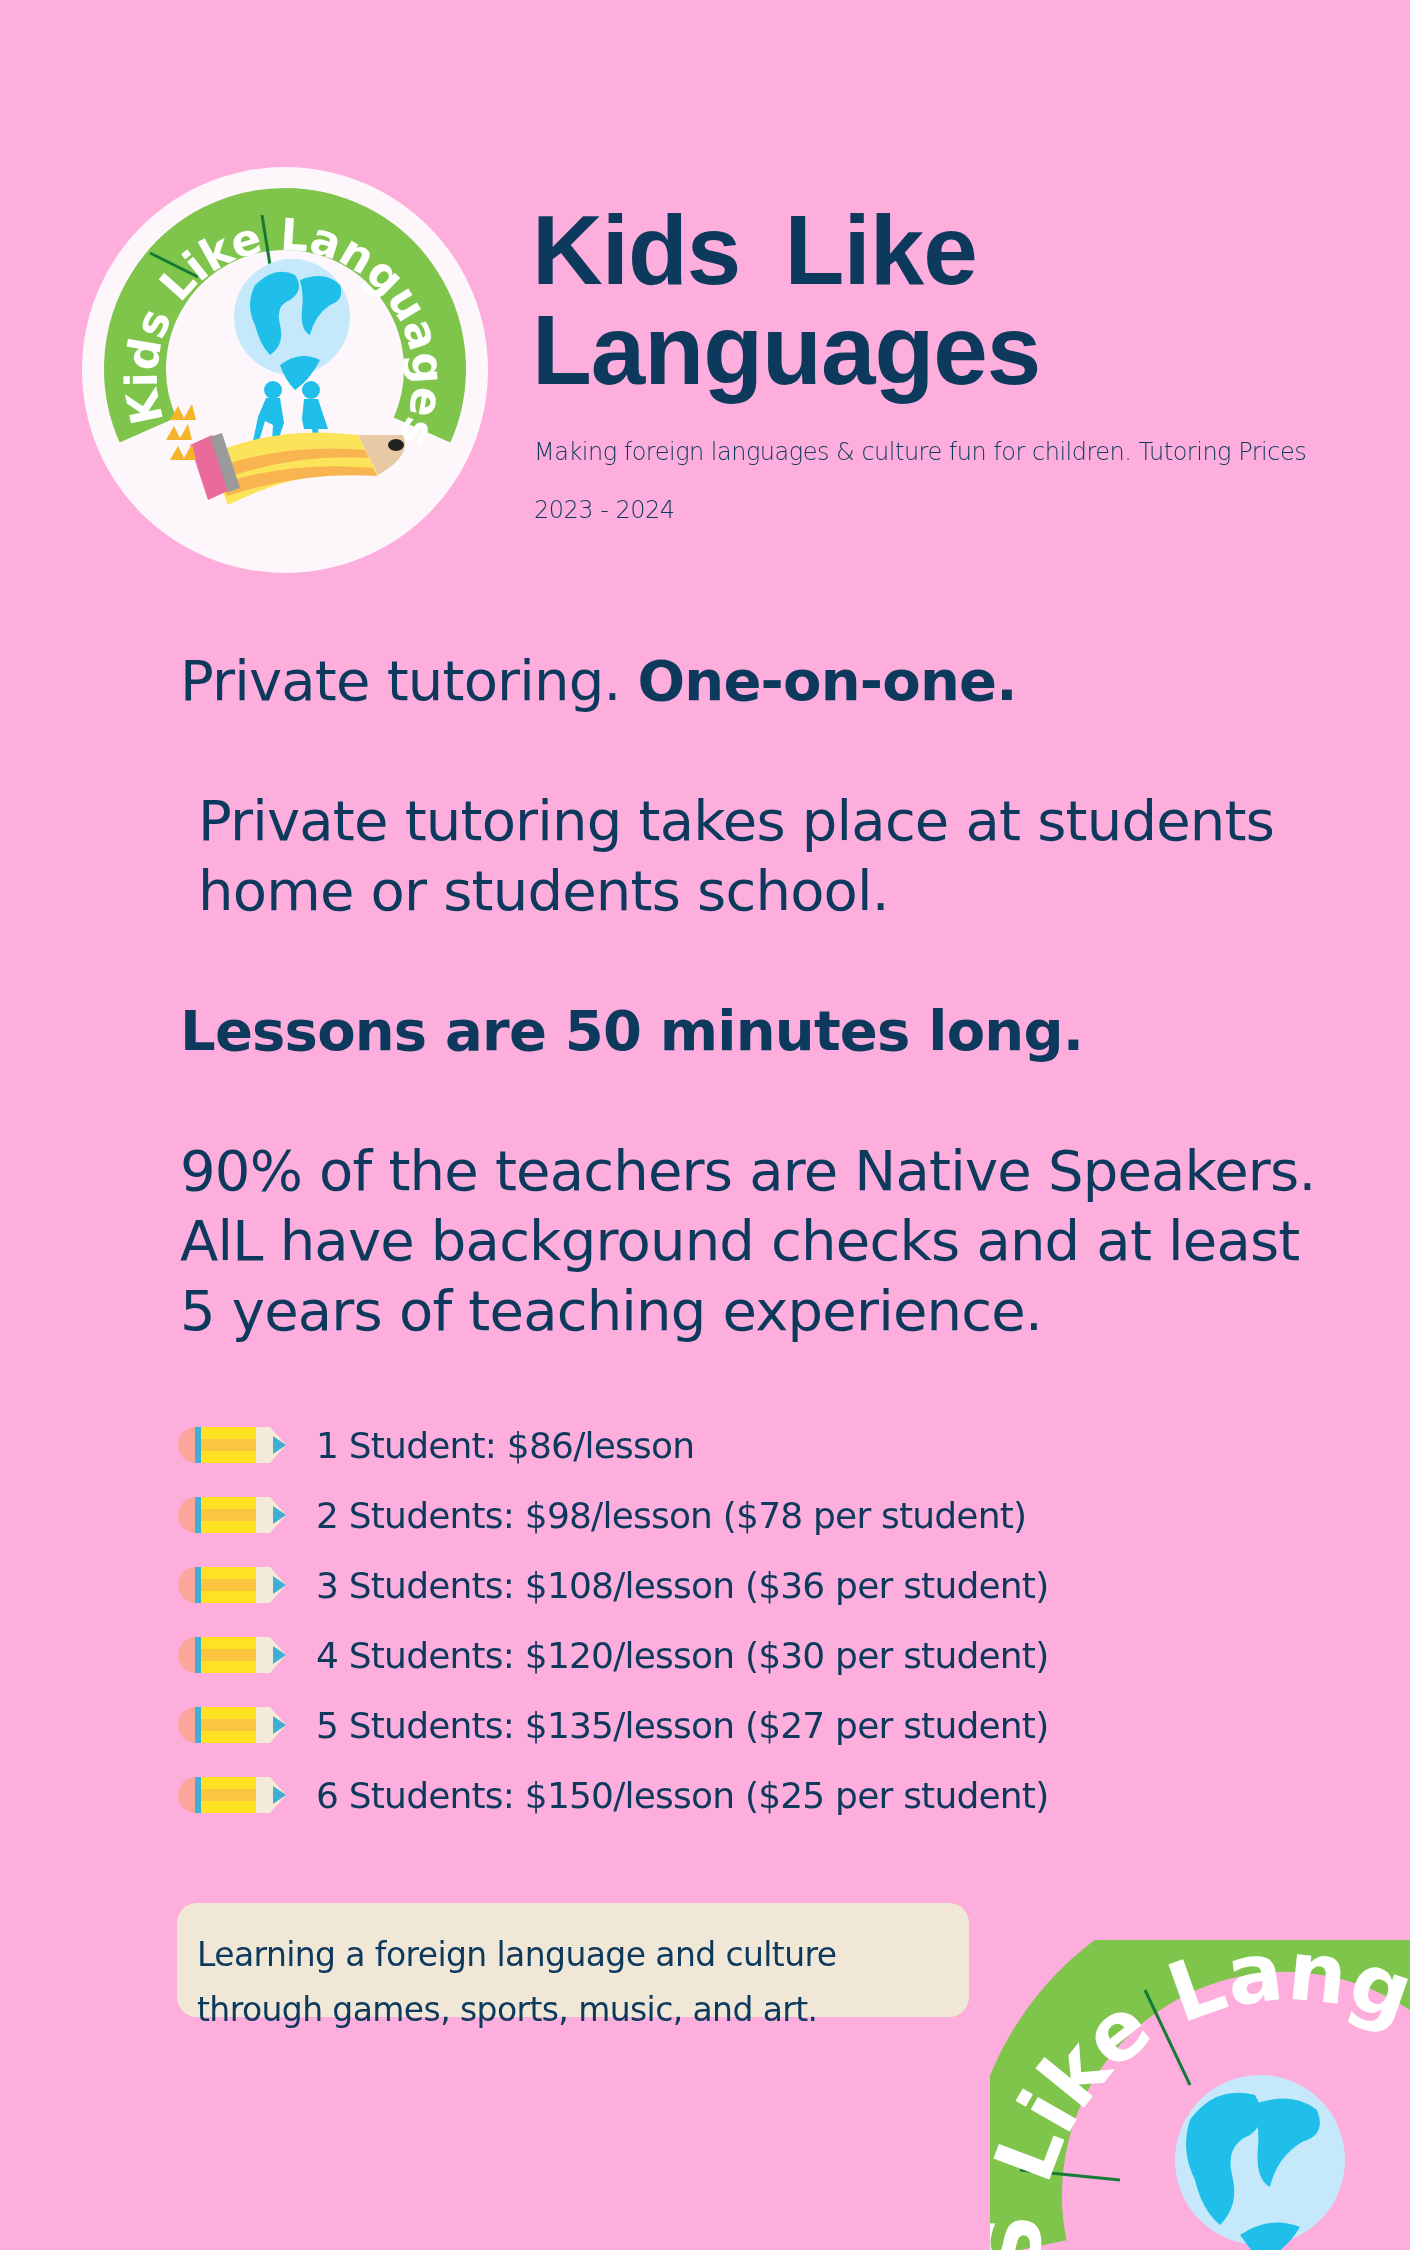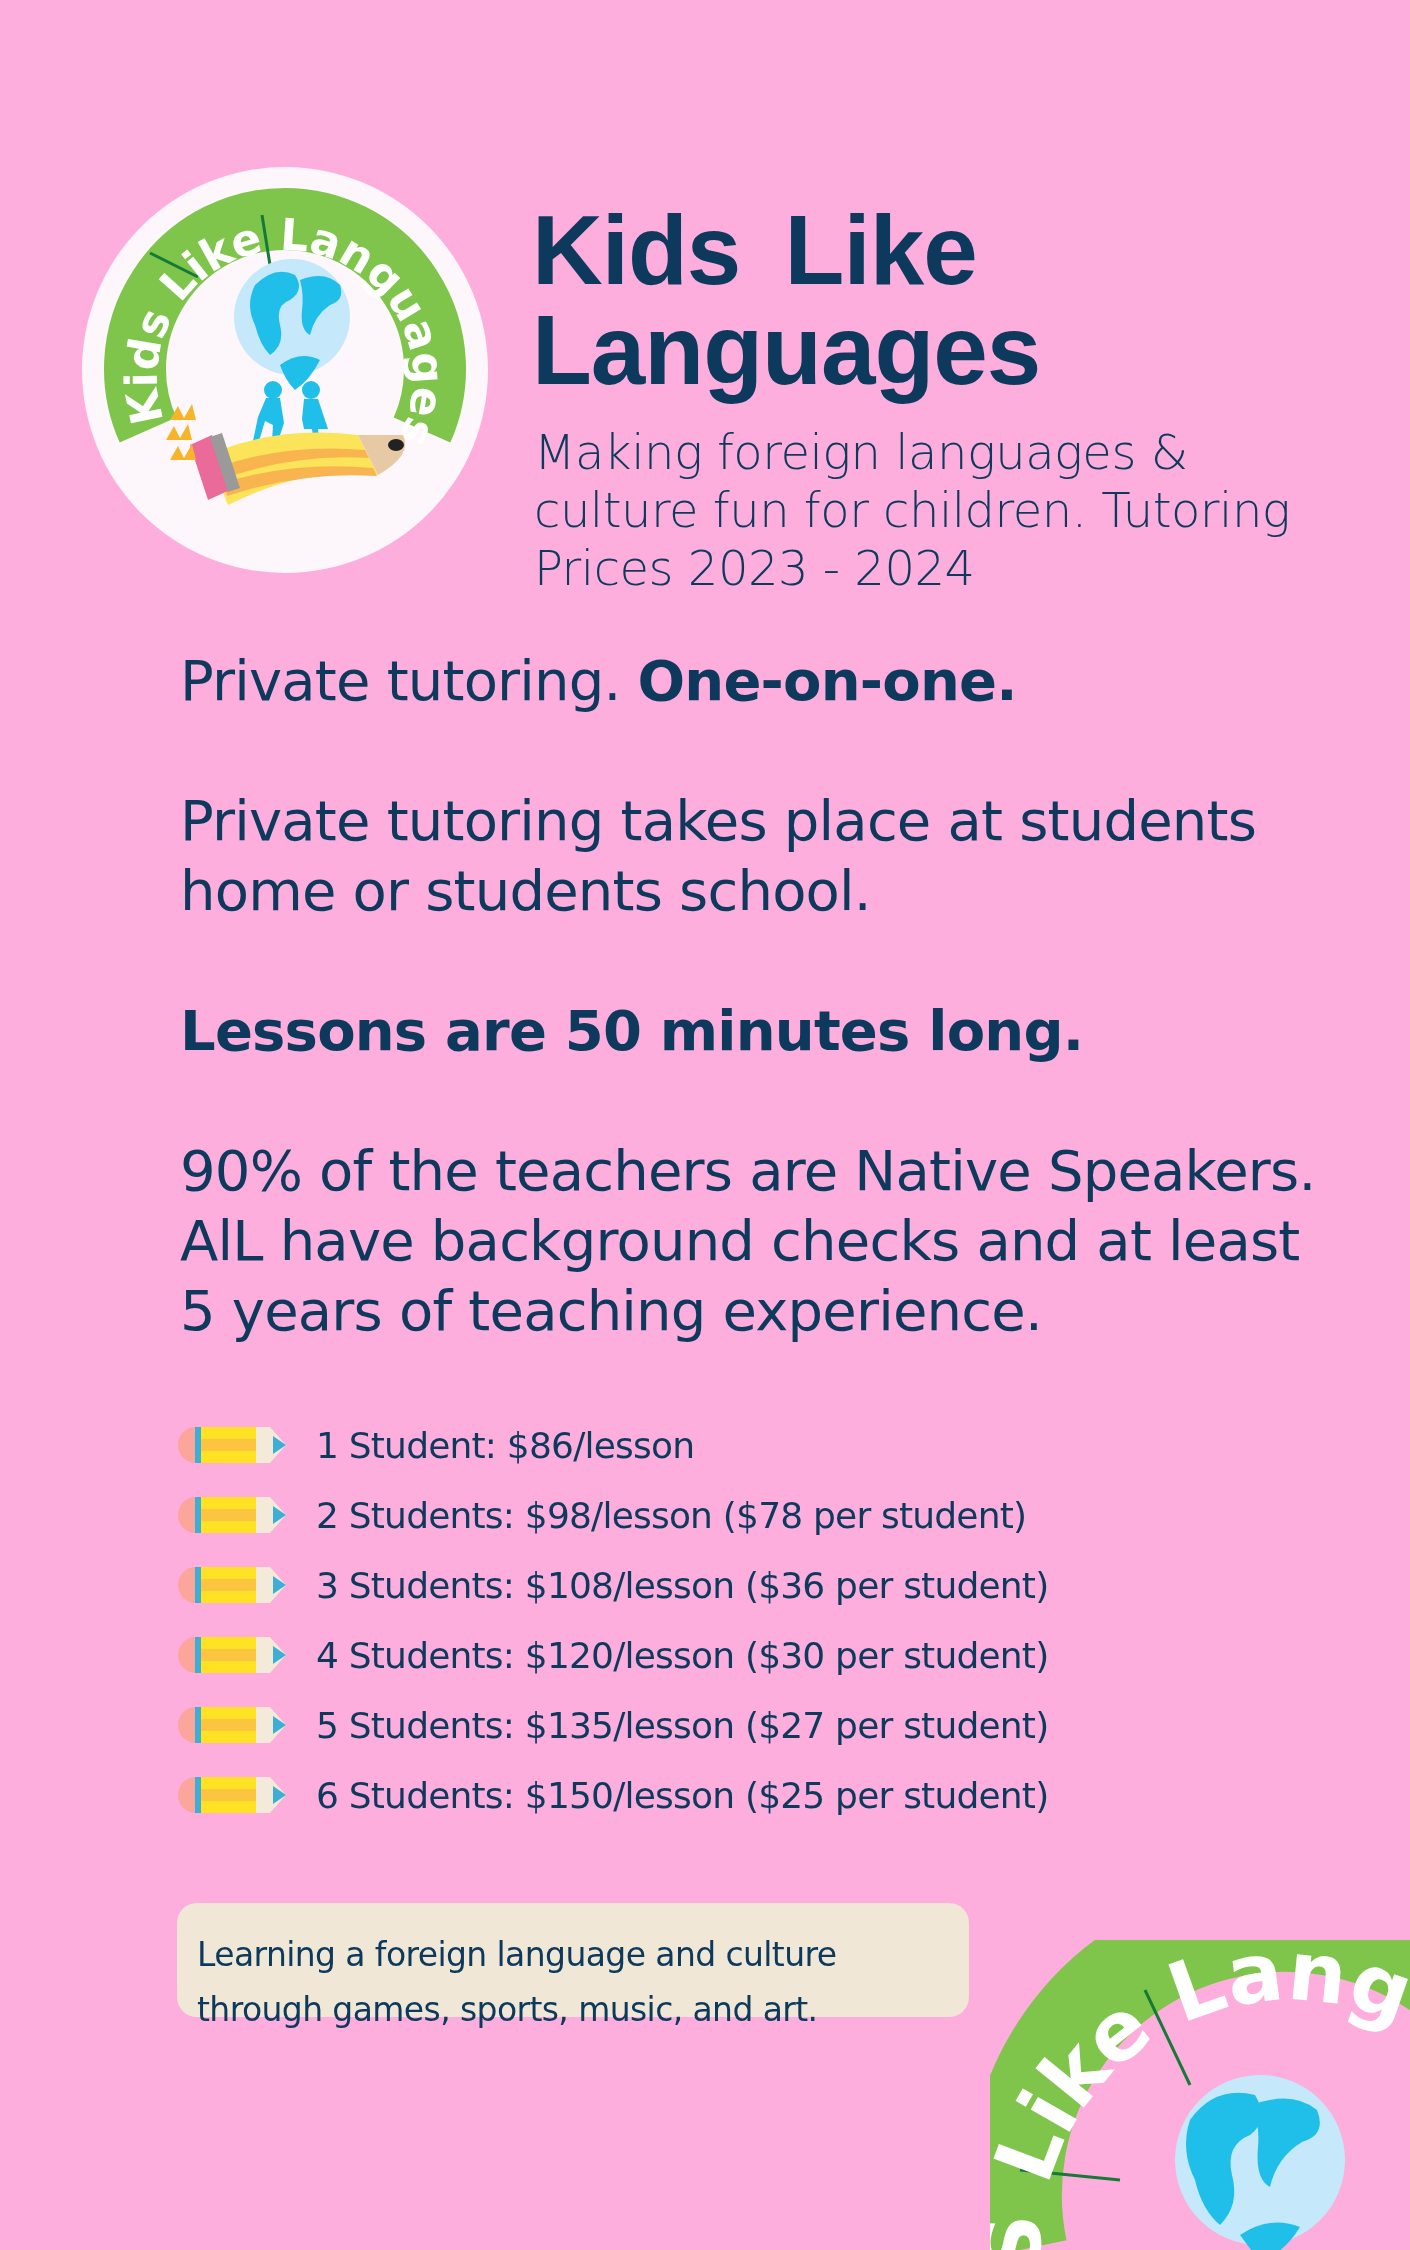--- a/index.html
+++ b/index.html
@@ -16,32 +16,32 @@
     .title {
       position: absolute; left: 532px; top: 200px;
       font-family: "Liberation Sans", sans-serif; font-weight: bold;
       font-size: 98px; line-height: 100px; letter-spacing: -1px;
       color: #0d3a5c; margin: 0;
     }
     .title span { display: block; }
     .title .w1 { word-spacing: 18px; }
     .subtitle {
       position: absolute; left: 534px; top: 423px; width: 780px;
-      font-size: 48px; line-height: 58px; color: #0d3a5c;
+      font-size: 24px; line-height: 58px; color: #0d3a5c;
       font-family: "DejaVu Sans", sans-serif; font-weight: 300;
       letter-spacing: -0.5px;
     }
     .body-text {
       position: absolute; left: 180px; width: 1140px;
       font-size: 56px; line-height: 70px;
       letter-spacing: -0.8px; margin: 0;
     }
     .body-text b { font-weight: bold; }
     .p1 { top: 646px; }
-    .p2 { top: 786px; }
+    .p2 { top: 786px; margin-left: 18px; }
     .p3 { top: 996px; font-weight: bold; }
     .p4 { top: 1136px; }
     .prices { position: absolute; left: 178px; top: 1410px; list-style: none; margin: 0; padding: 0; }
     .price-row { display: flex; align-items: center; height: 70px; }
     .pencil { width: 108px; height: 36px; margin-right: 30px; flex: none; }
     .price-text { font-size: 36px; letter-spacing: -0.8px; white-space: nowrap; }
     .note {
       position: absolute; left: 177px; top: 1903px; width: 792px; height: 114px;
       background: #f0e7d7; border-radius: 20px; box-sizing: border-box;
       padding: 24px 20px; font-size: 33px; line-height: 55px; letter-spacing: -0.6px;

